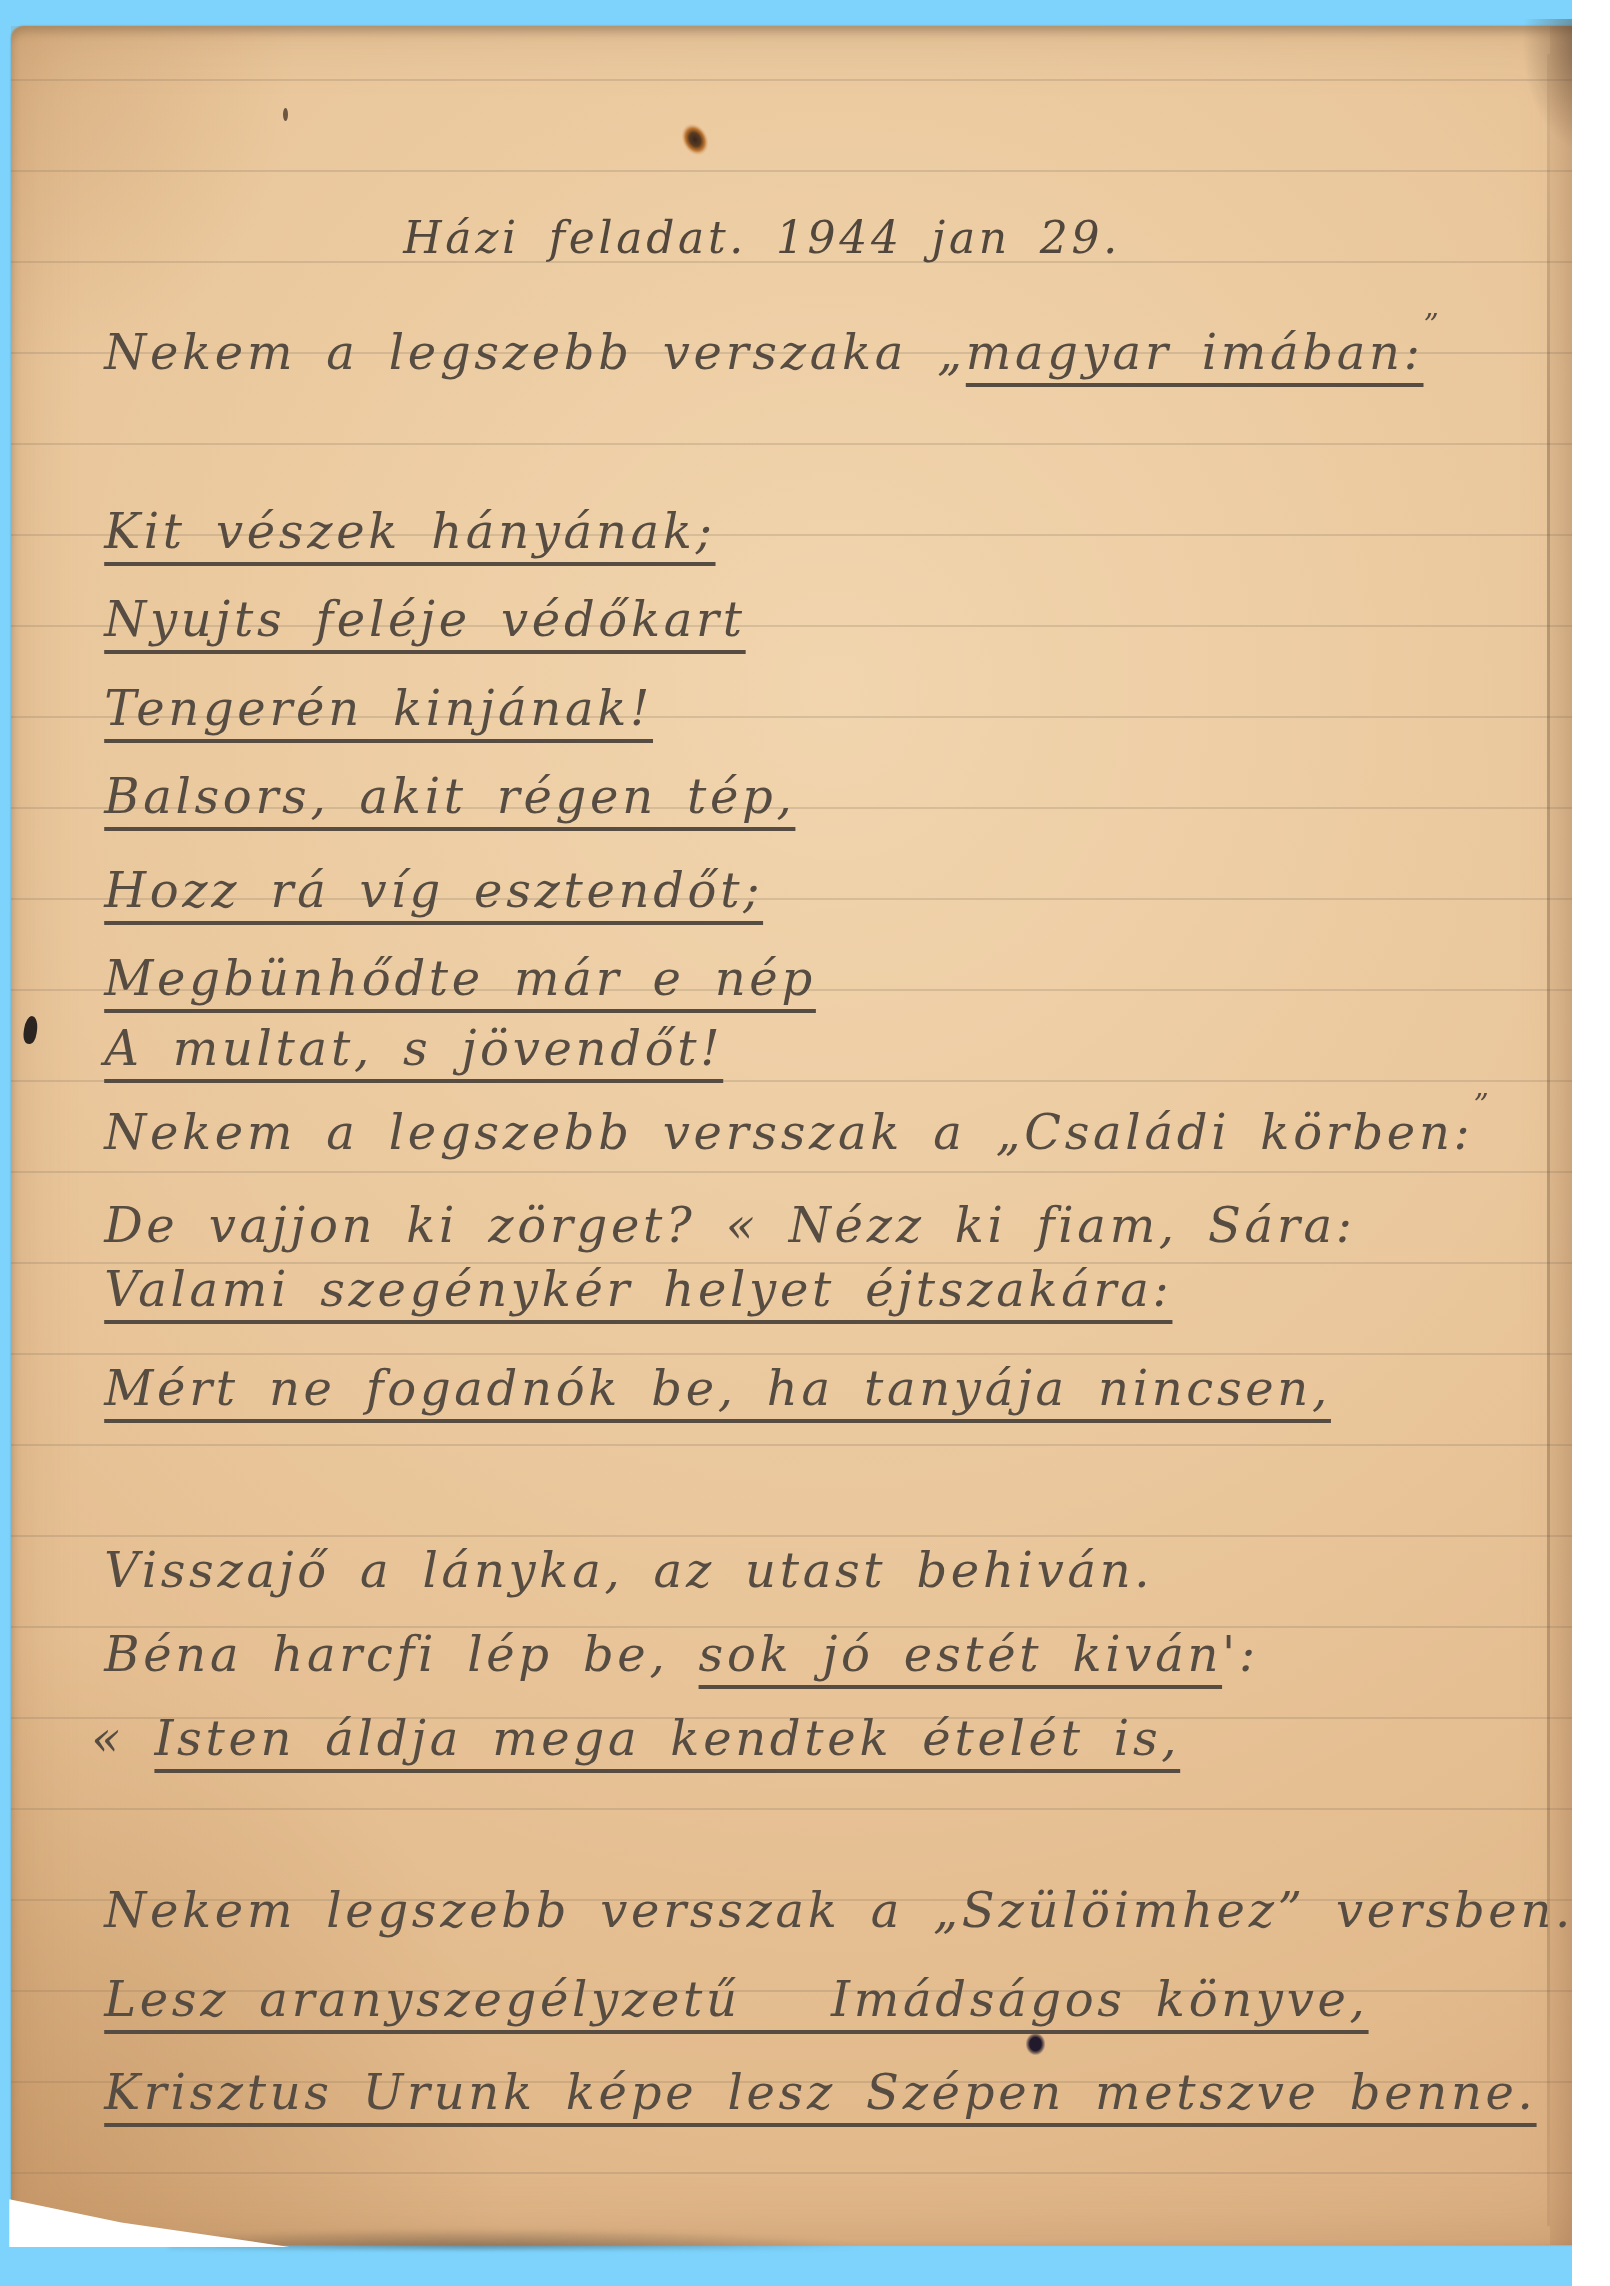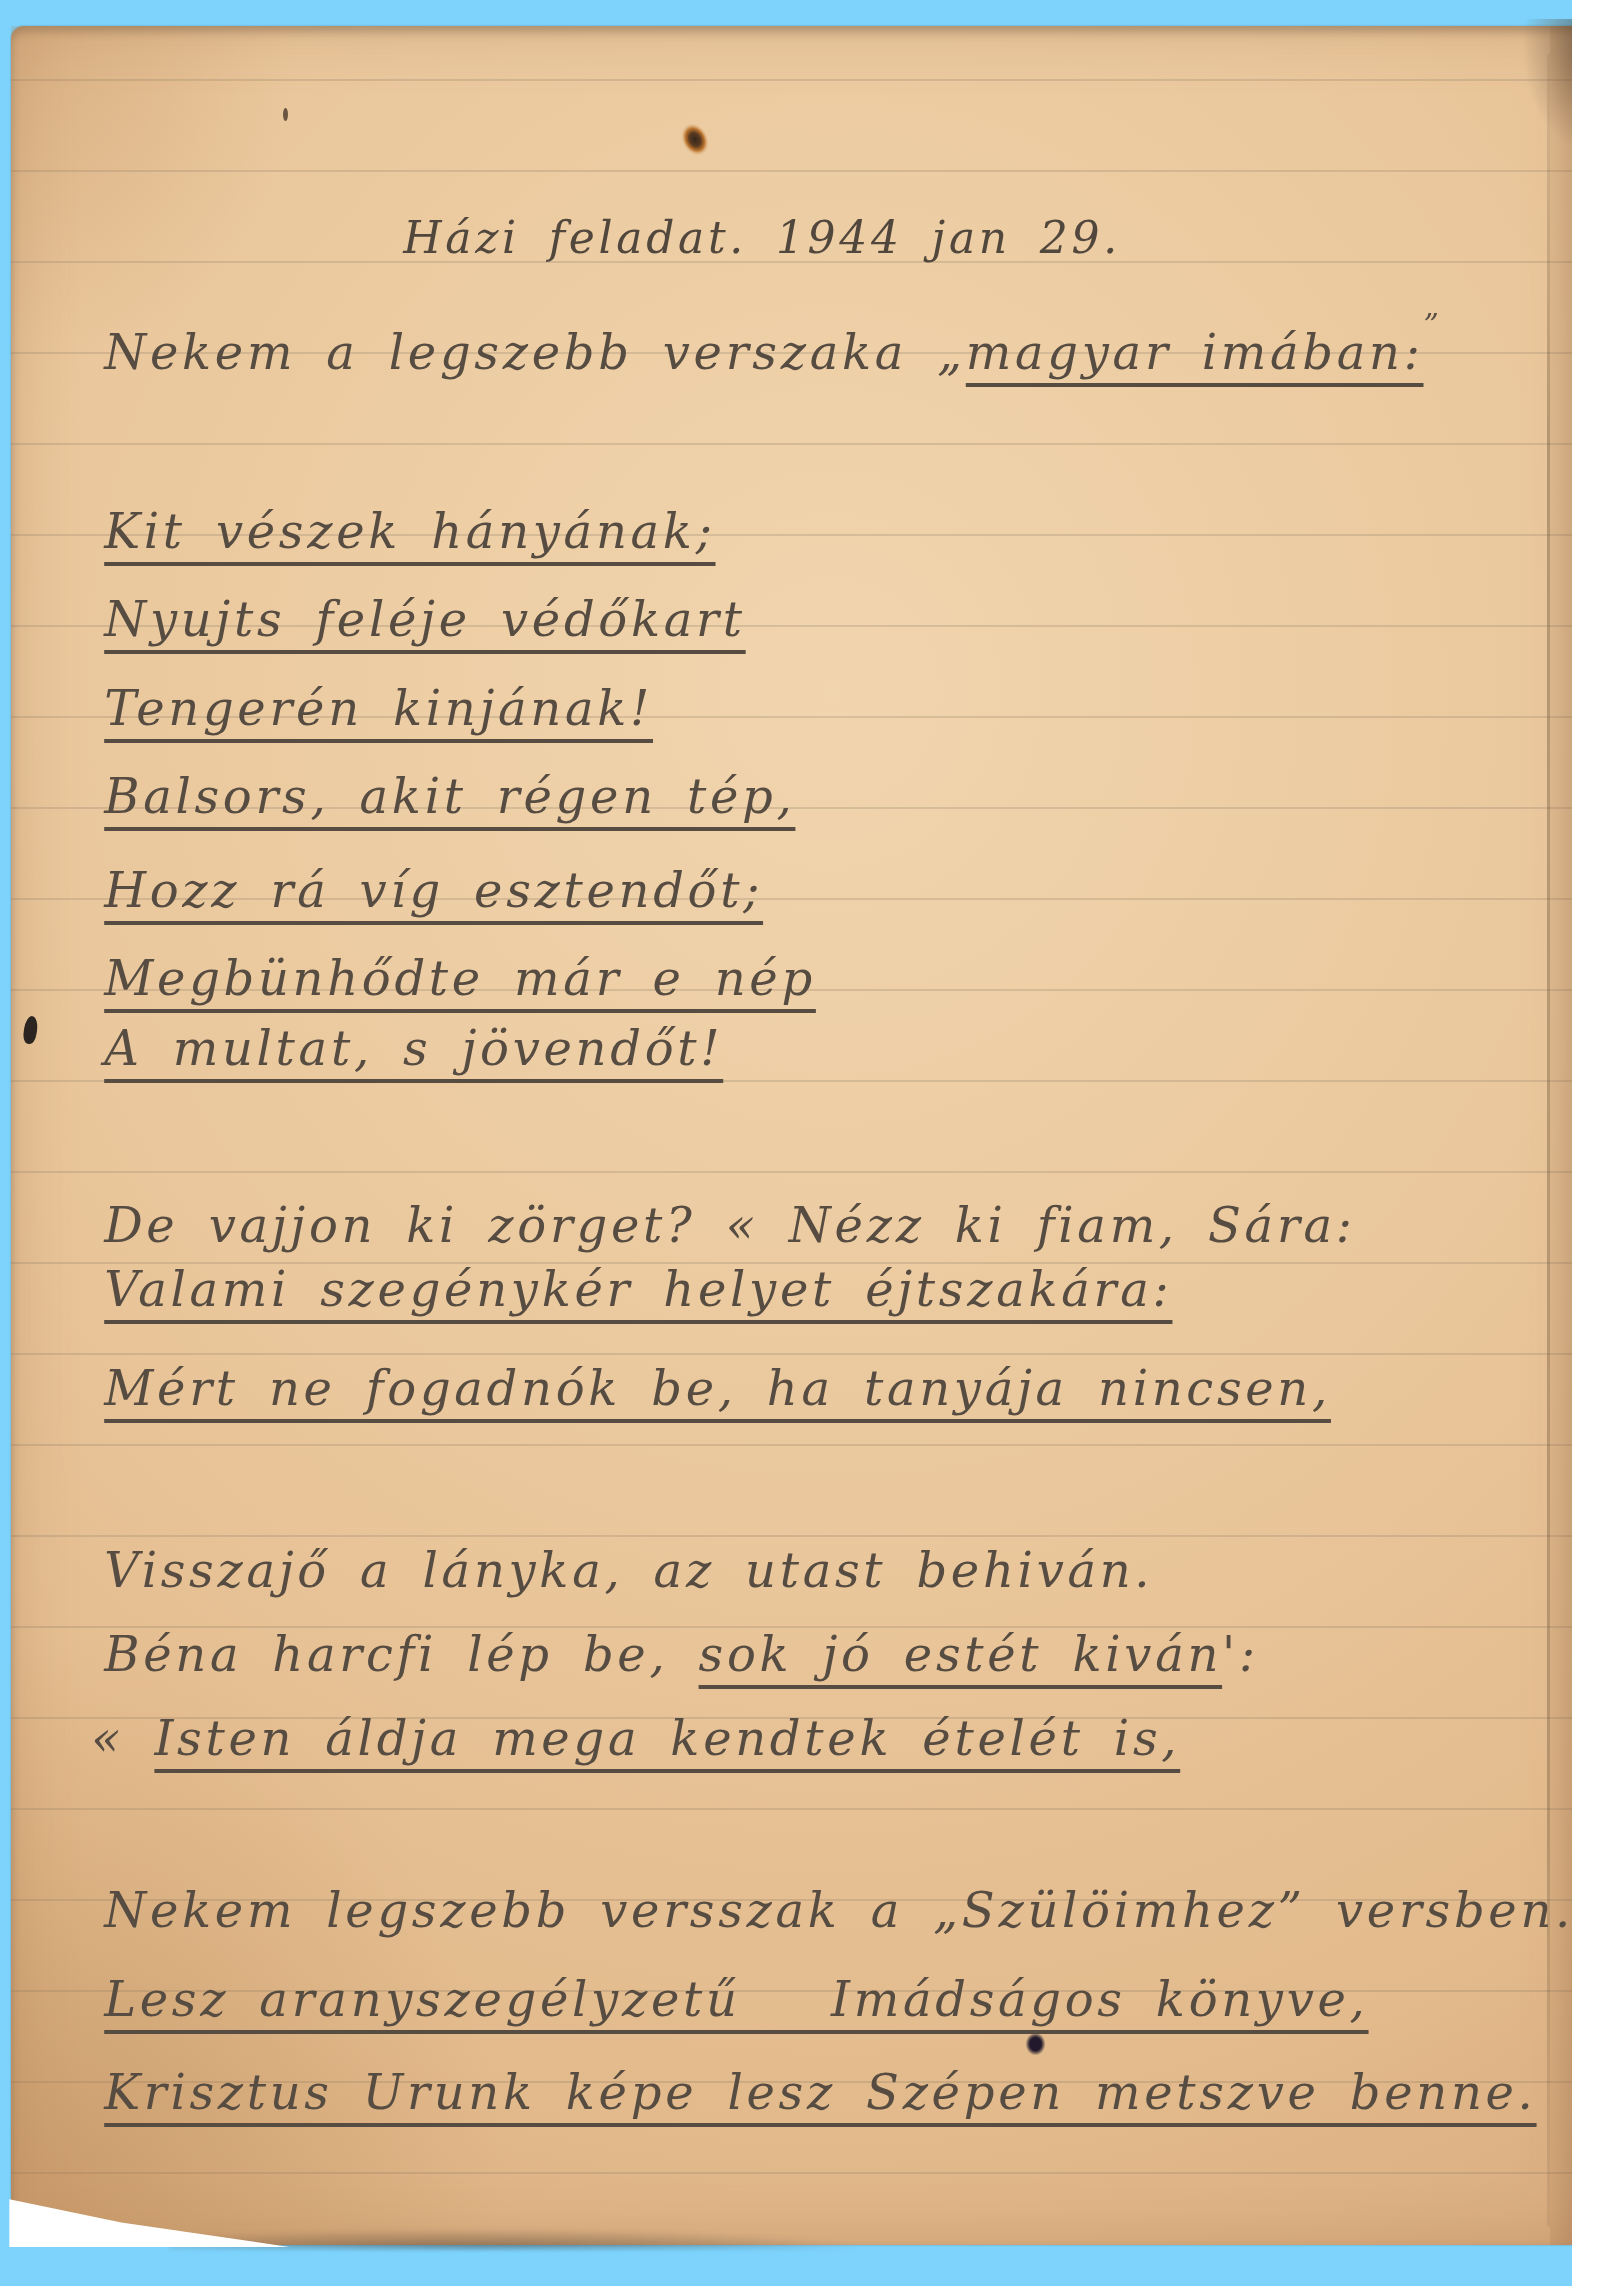--- a/index.html
+++ b/index.html
@@ -73,20 +73,21 @@
     <div class="row" style="top:636px"><span></span><span class="marked">Tengerén kinjának!</span><span></span><span class="hiq"></span></div>
 
     <div class="row" style="top:724px"><span></span><span class="marked">Balsors, akit régen tép,</span><span></span><span class="hiq"></span></div>
 
     <div class="row" style="top:818px"><span></span><span class="marked">Hozz rá víg esztendőt;</span><span></span><span class="hiq"></span></div>
 
     <div class="row" style="top:906px"><span></span><span class="marked">Megbünhődte már e nép</span><span></span><span class="hiq"></span></div>
 
     <div class="row" style="top:976px"><span></span><span class="marked">A multat, s jövendőt!</span><span></span><span class="hiq"></span></div>
 
+    <div class="row" style="top:1060px"><span>Nekem a legszebb versszak a „Családi körben:</span><span class="marked"></span><span></span><span class="hiq">”</span></div>
 
     <div class="row" style="top:1153px"><span>De vajjon ki zörget? « Nézz ki fiam, Sára:</span><span class="marked"></span><span></span><span class="hiq"></span></div>
 
     <div class="row" style="top:1217px"><span></span><span class="marked">Valami szegénykér helyet éjtszakára:</span><span></span><span class="hiq"></span></div>
 
     <div class="row" style="top:1316px"><span></span><span class="marked">Mért ne fogadnók be, ha tanyája nincsen,</span><span></span><span class="hiq"></span></div>
 
 
     <div class="row" style="top:1498px"><span>Visszajő a lányka, az utast behiván.</span><span class="marked"></span><span></span><span class="hiq"></span></div>
 

